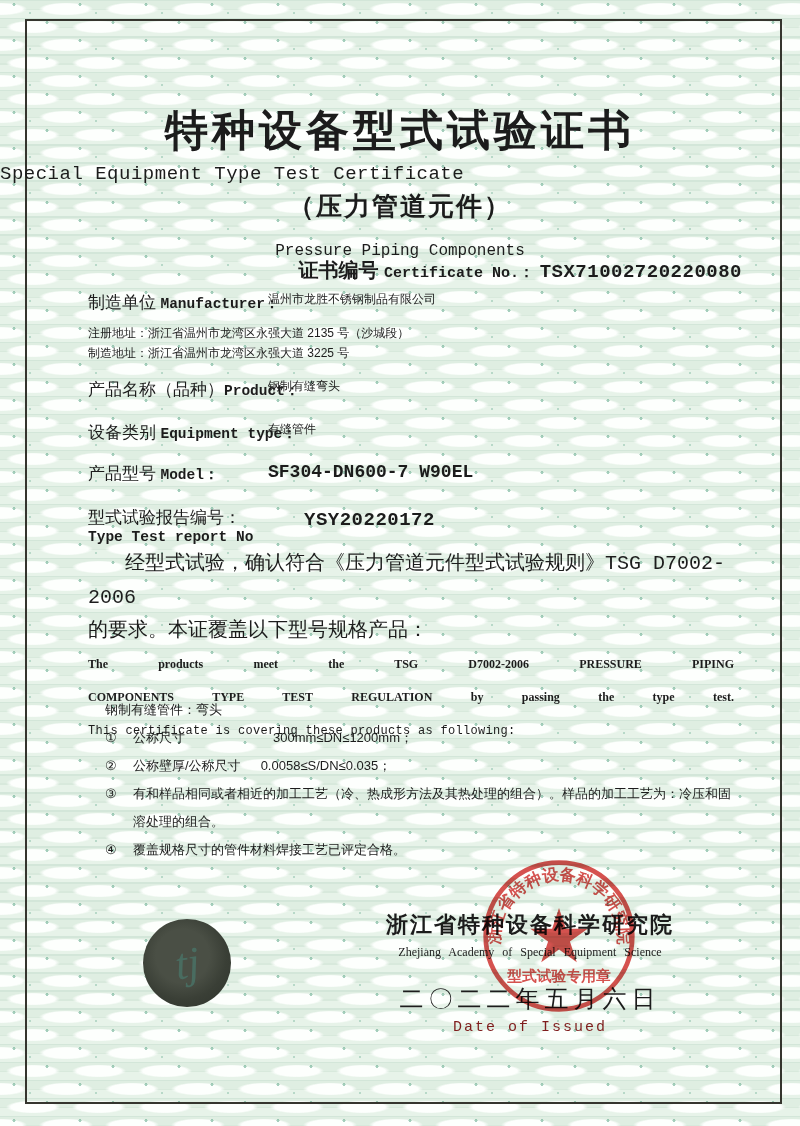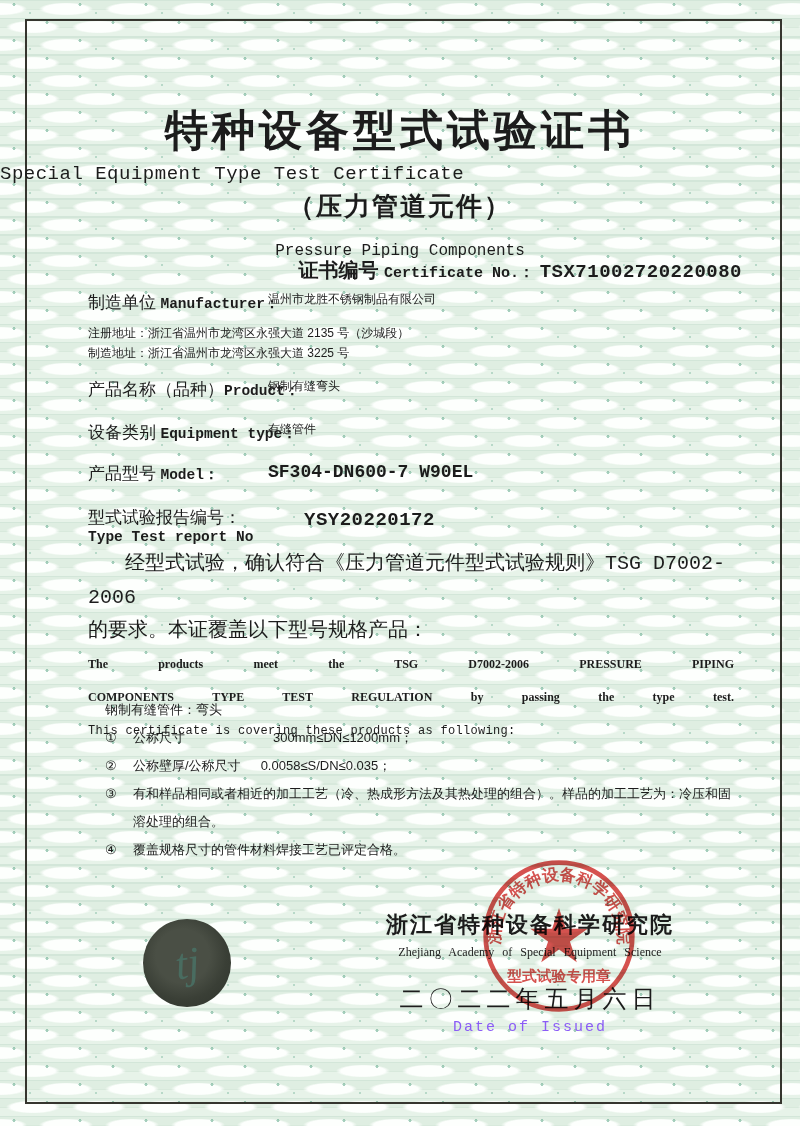--- a/index.html
+++ b/index.html
@@ -57,21 +57,21 @@
   .plist .li{position:relative;padding-left:28px;}
   .plist .li .mk{position:absolute;left:0;top:0;}
   .plist .head{padding-left:0;}
   .plist .w1{display:inline-block;width:140px;}
   .gap2{display:inline-block;width:20px;}
 
   .footer{left:330px;top:910px;width:400px;text-align:center;}
   .footer .org-cn{font-size:22px;font-weight:bold;letter-spacing:2px;}
   .footer .org-en{font-family:Liberation Serif, serif;font-size:12px;margin-top:5px;word-spacing:5px;}
   .footer .date-cn{font-size:24px;margin-top:23px;letter-spacing:5px;}
-  .footer .date-en{font-family:"Liberation Mono","DejaVu Sans Mono",monospace;font-size:15px;margin-top:4px;letter-spacing:2px;color:#8b5cf6;}
+  .footer .date-en{font-family:"Liberation Mono","DejaVu Sans Mono",monospace;font-size:15px;margin-top:4px;letter-spacing:2px;color:#7f1d1d;}
 
   .seal{left:481px;top:858px;width:156px;height:156px;opacity:.82;mix-blend-mode:multiply;}
   .stamp-dark{left:143px;top:919px;width:88px;height:88px;border-radius:50%;
     background:radial-gradient(circle at 45% 42%, #4a4f45 0 38%, #3a3f36 62%, #343931 80%, rgba(52,57,49,.8) 93%, rgba(52,57,49,0) 100%);
     display:flex;align-items:center;justify-content:center;}
   .stamp-dark .glyph{font-family:"Liberation Serif",serif;font-style:italic;font-size:44px;color:#49766a;opacity:.75;transform:rotate(-8deg);}
 </style>
 </head>
 <body>
 

